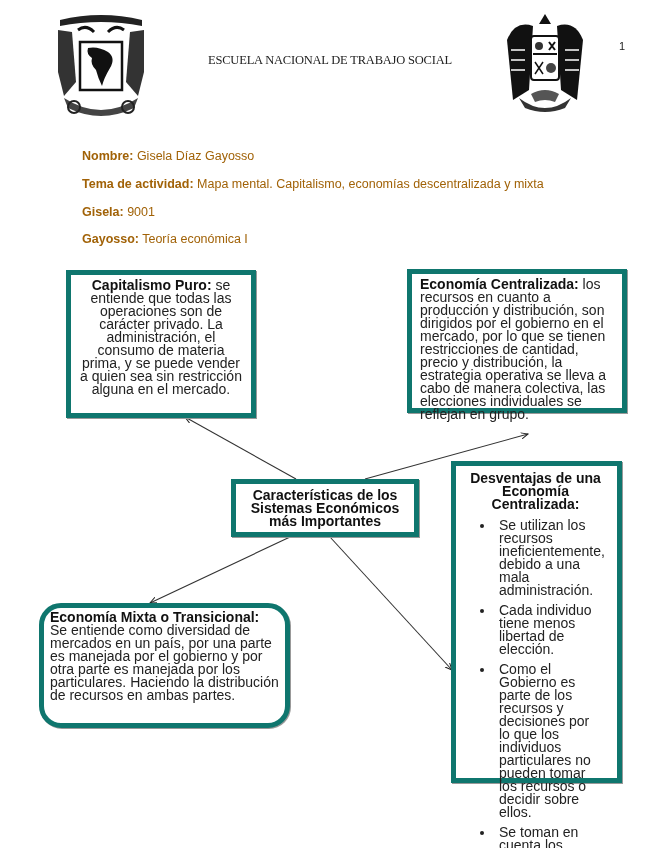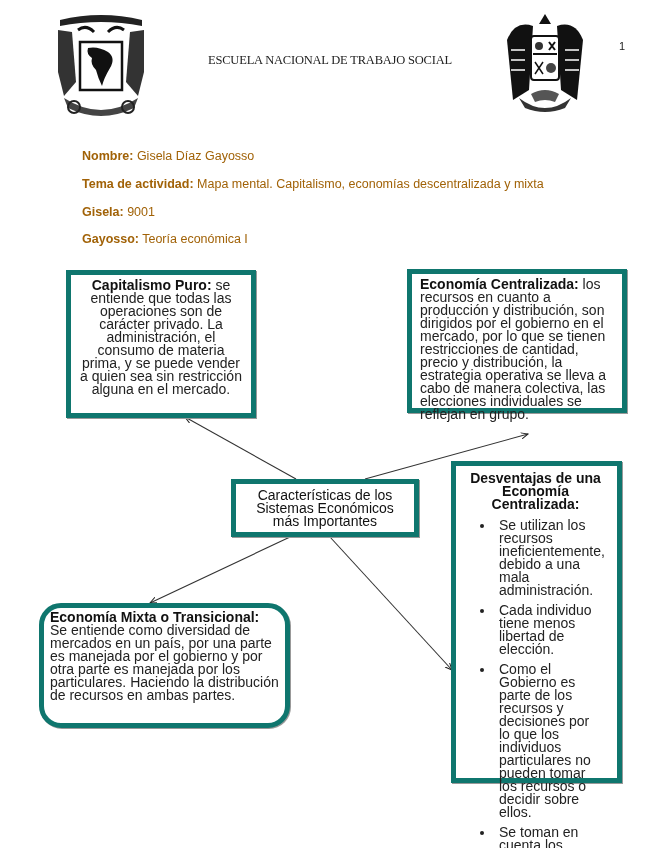--- a/index.html
+++ b/index.html
@@ -78,21 +78,21 @@
 </svg>
 
 <div class="box center" style="left:66px;top:270px;width:190px;height:148px;padding:4px 6px;">
   <b>Capitalismo Puro:</b><span> se entiende que todas las operaciones son de carácter privado. La administración, el consumo de materia prima, y se puede vender a quien sea sin restricción alguna en el mercado.</span>
 </div>
 
 <div class="box" style="left:407px;top:269px;width:220px;height:144px;padding:4px 8px;">
   <b>Economía Centralizada:</b><span> los recursos en cuanto a producción y distribución, son dirigidos por el gobierno en el mercado, por lo que se tienen restricciones de cantidad, precio y distribución, la estrategia operativa se lleva a cabo de manera colectiva, las elecciones individuales se reflejan en grupo.</span>
 </div>
 
-<div class="box center" style="left:231px;top:479px;width:188px;height:58px;padding:5px 6px;font-weight:normal;color:#111;">
+<div class="box center" style="left:231px;top:479px;width:188px;height:58px;padding:5px 6px;font-weight:bold;color:#111;">
   <span>Características de los Sistemas Económicos más Importantes</span>
 </div>
 
 <div class="box" style="left:451px;top:461px;width:171px;height:322px;padding:6px 8px 6px 6px;">
   <div class="center" style="font-weight:bold;color:#111;padding:0 8px;">Desventajas de una Economía Centralizada:</div>
   <ul class="bul">
     <li>Se utilizan los recursos ineficientemente, debido a una mala administración.</li>
     <li>Cada individuo tiene menos libertad de elección.</li>
     <li>Como el Gobierno es parte de los recursos y decisiones por lo que los individuos particulares no pueden tomar los recursos o decidir sobre ellos.</li>
     <li>Se toman en cuenta los planes que van dirigidos a los responsables, en lugar de la sociedad.</li>

